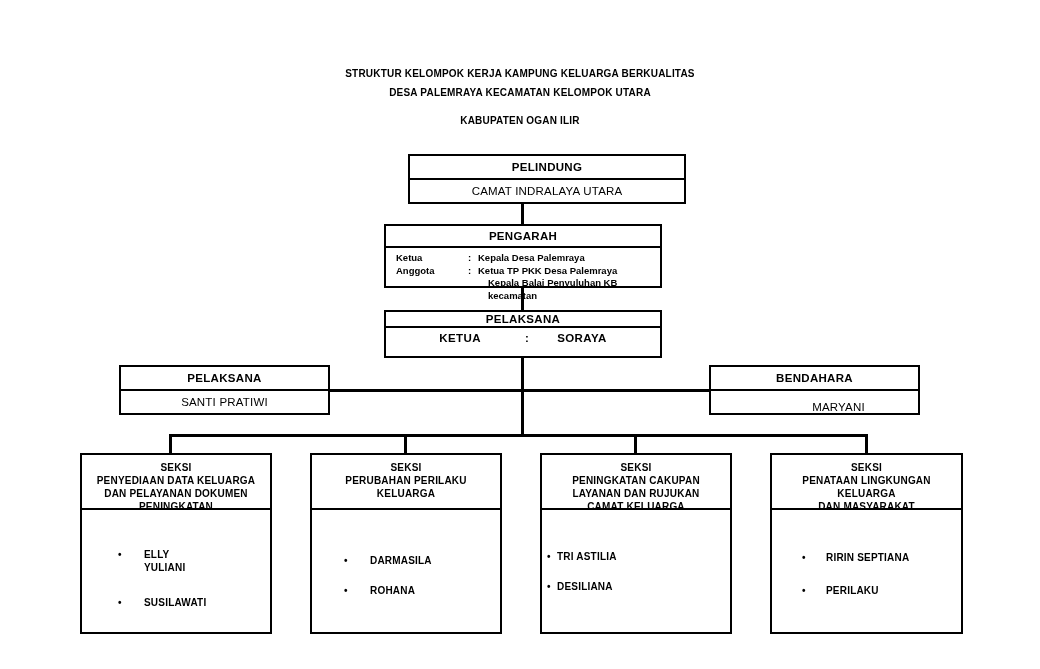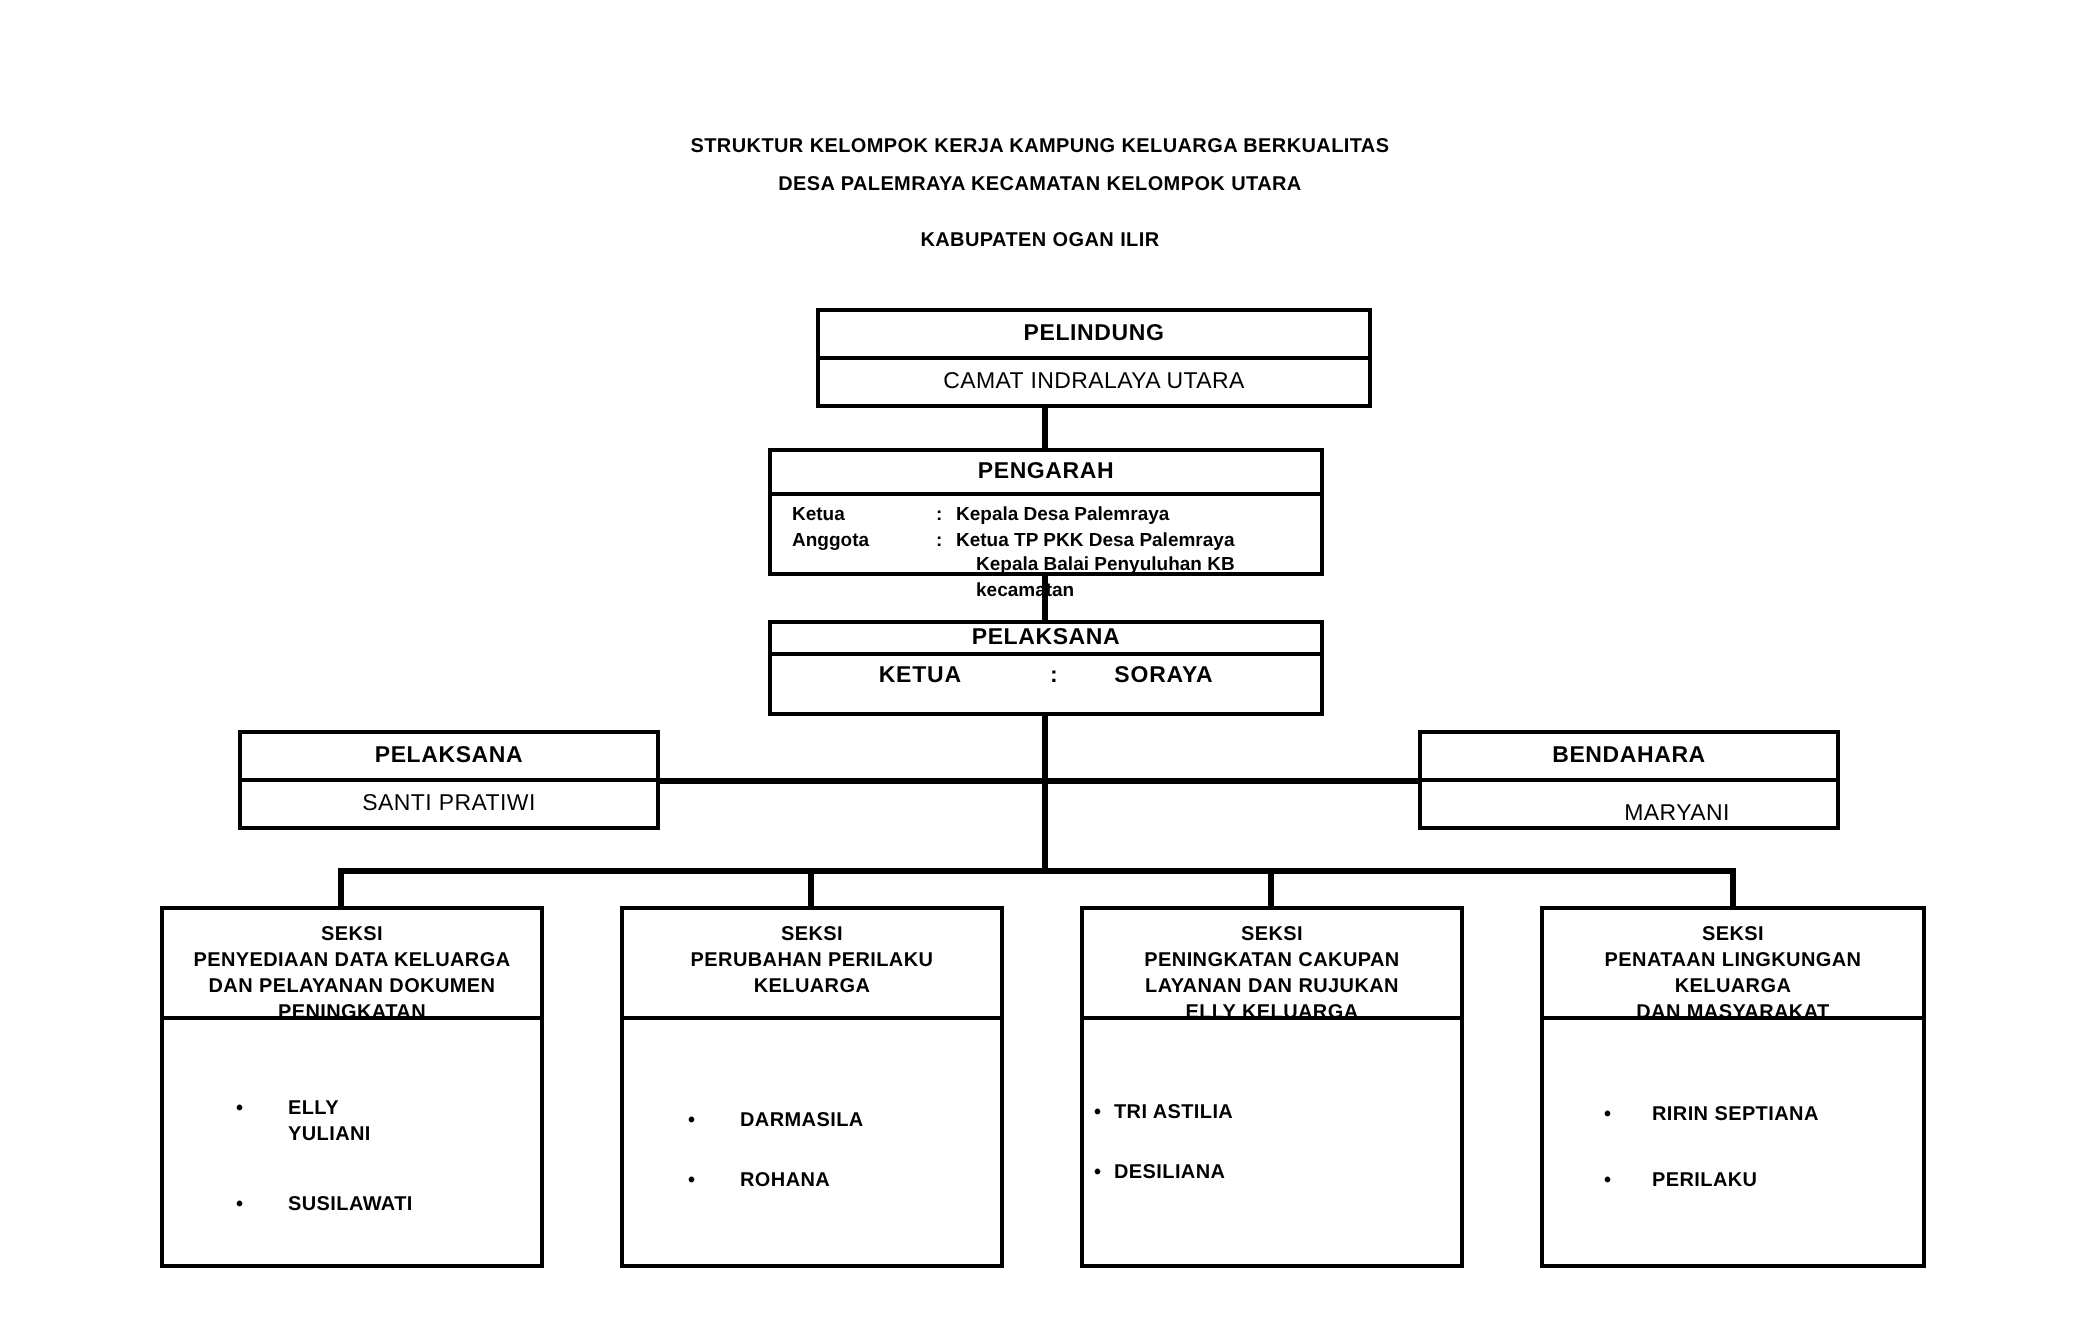--- a/index.html
+++ b/index.html
@@ -280,21 +280,21 @@
         </li>
       </ul>
     </div>
   </div>
 
   <div class="box" style="left:540px; top:453px; width:192px; height:181px;">
     <div class="seksi-head" style="height:55px;">
       <div>SEKSI</div>
       <div>PENINGKATAN CAKUPAN</div>
       <div>LAYANAN DAN RUJUKAN</div>
-      <div>ELLY KELUARGA</div>
+      <div>CAMAT KELUARGA</div>
     </div>
     <div class="seksi-body indent-tight" style="padding-top:40px;">
       <ul class="member-list">
         <li class="member">
           <span class="dot">•</span>
           <span class="mtext">TRI ASTILIA</span>
         </li>
         <li class="member">
           <span class="dot">•</span>
           <span class="mtext">DESILIANA</span>

